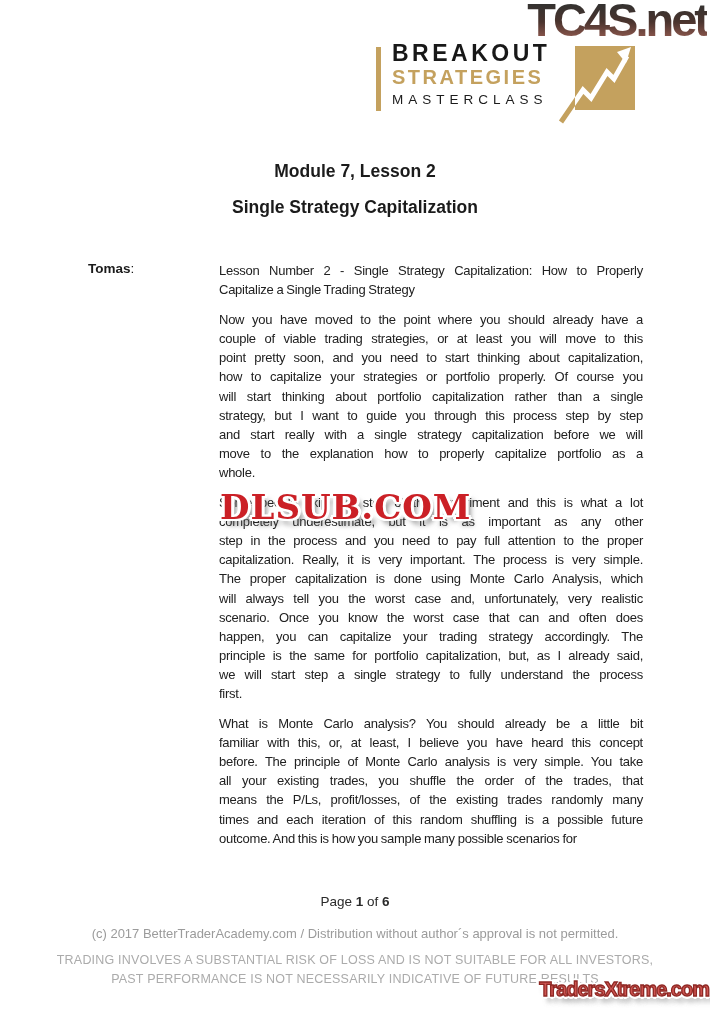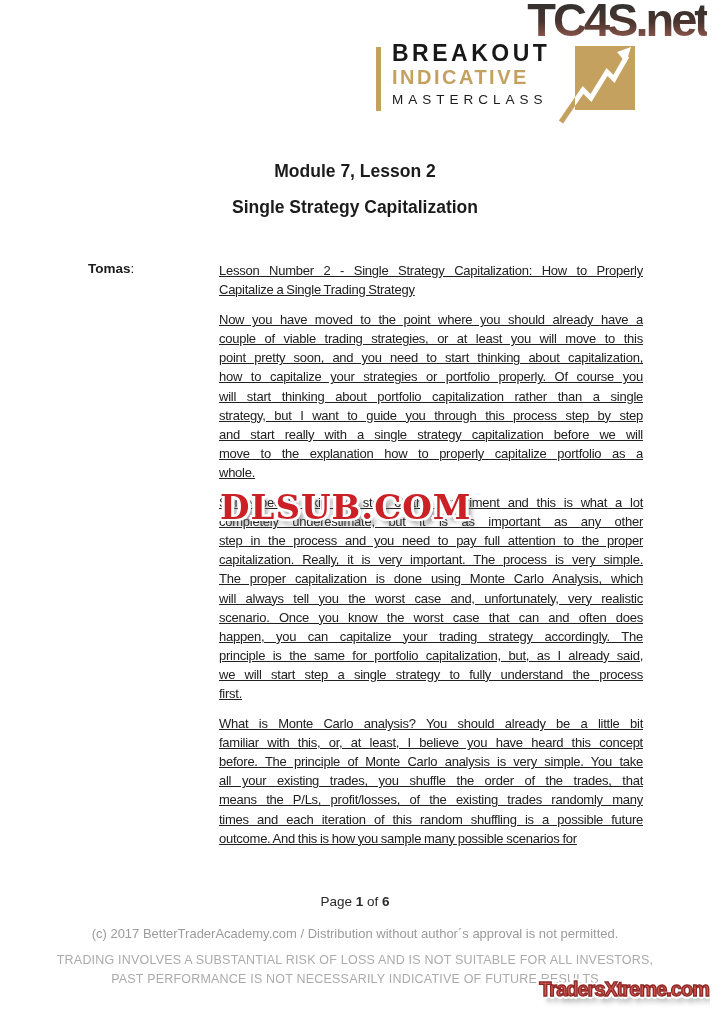--- a/index.html
+++ b/index.html
@@ -27,21 +27,21 @@
   .title1{top:161px;}
   .title2{top:197px;}
   
   .speaker{position:absolute;left:88px;top:261px;font-size:13.5px;color:#1b1b1b;}
   .speaker b{font-weight:bold;text-align:right;}
   .transcript{
     position:absolute;left:219px;top:261px;width:424px;
     font-size:13px;line-height:19.1px;letter-spacing:-0.25px;word-spacing:-0.5px;color:#212121;
   }
   .paragraph{margin:0 0 11px 0;}
-  .line{display:block;height:19.1px;white-space:nowrap;text-decoration:underline;}
+  .line{display:block;height:19.1px;white-space:nowrap;}
   .jl{text-align:justify;text-align-last:justify;text-justify:inter-word;}
   
   .dlsub{
     position:absolute;left:220px;top:487px;
     font-family:"DejaVu Serif",serif;font-weight:bold;font-size:34px;letter-spacing:1px;line-height:1.2;
     color:#cb2026;
     text-shadow:
       -2px -2px 0 #fff, 2px -2px 0 #fff, -2px 2px 0 #fff, 2px 2px 0 #fff,
       0 -2px 0 #fff, 0 2px 0 #fff, -2px 0 0 #fff, 2px 0 0 #fff,
       -3px 0 0 #fff, 3px 0 0 #fff,
@@ -66,21 +66,21 @@
 <body>
 
 <div class="page">
 
   <div class="tc4s">TC4S.net</div>
 
   <div class="logo">
     <div class="logo-bar"></div>
     <div class="logo-text">
       <div class="logo-l1">BREAKOUT</div>
-      <div class="logo-l2">INDICATIVE</div>
+      <div class="logo-l2">STRATEGIES</div>
       <div class="logo-l3">MASTERCLASS</div>
     </div>
     <div class="logo-mark">
       <svg width="82" height="84" viewBox="0 0 82 84">
         <defs>
             <clipPath id="sq">
               <rect x="18" y="4" width="60" height="64"></rect>
             </clipPath>
           </defs>
         <polyline points="4,80 26,48 34,56 50,30 57,37 70,14" fill="none" stroke="#c4a15e" stroke-width="5"></polyline>

